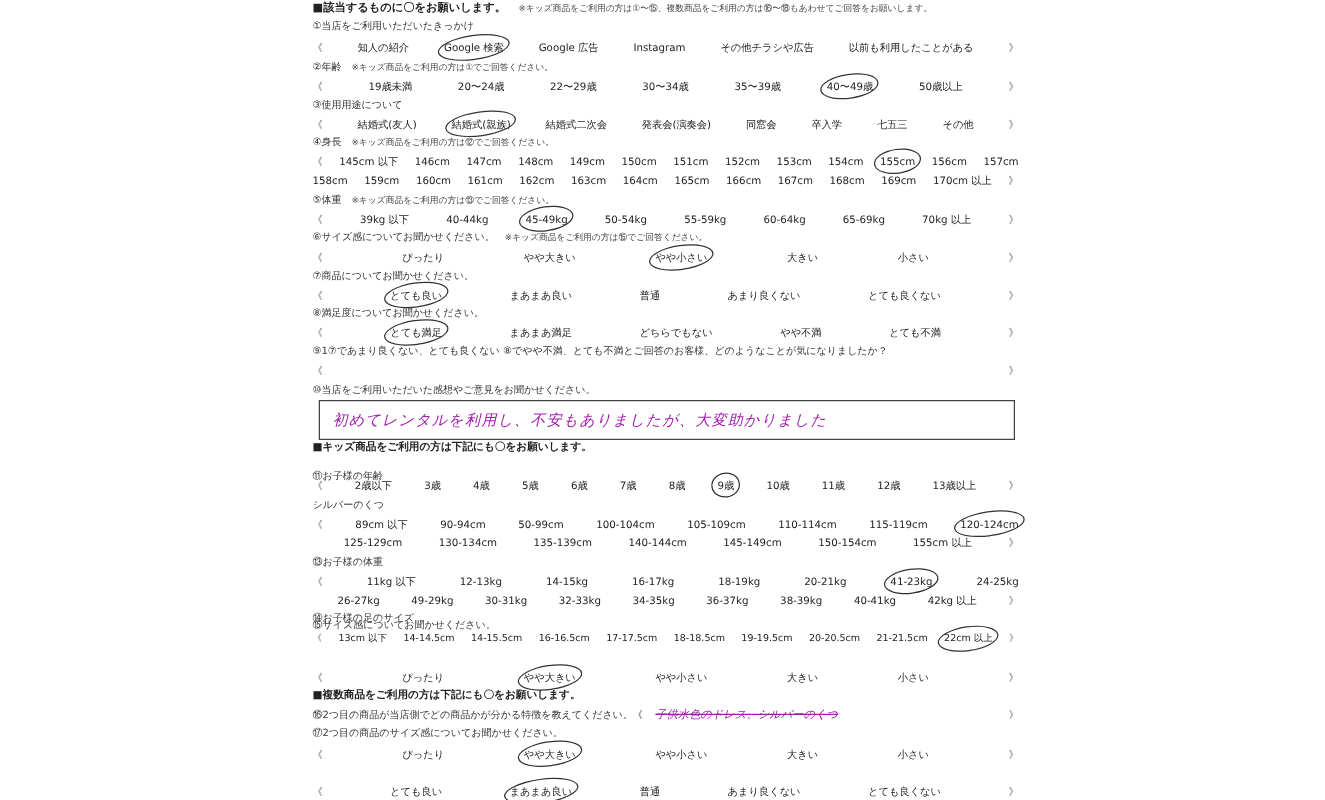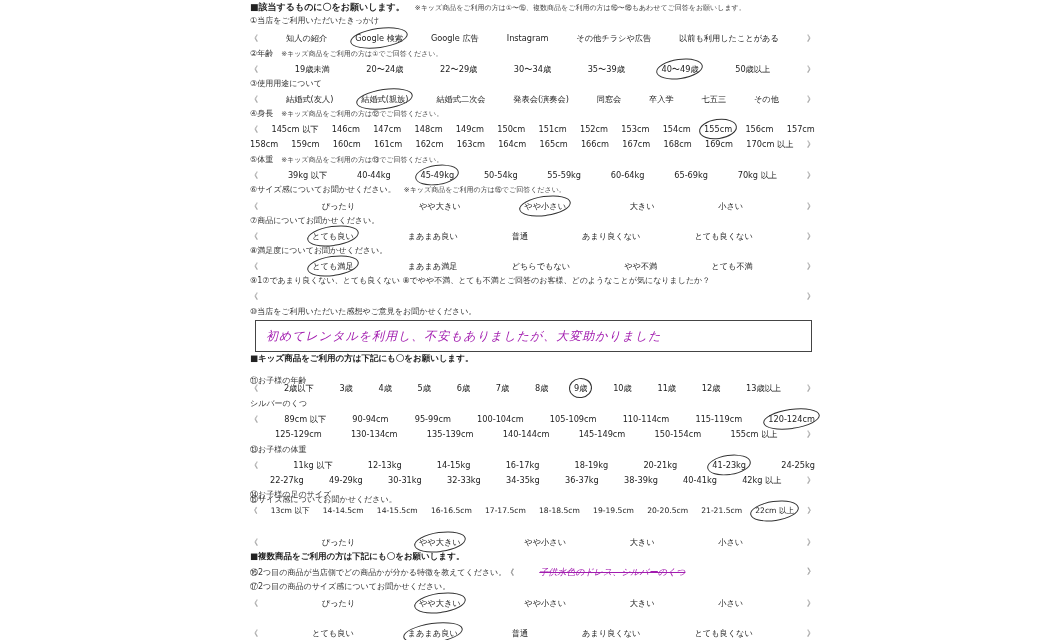--- a/index.html
+++ b/index.html
@@ -14,21 +14,21 @@
   .opts { display:flex; justify-content:space-between; padding-right:4px; }
   .opts span { display:inline-block; }
   .br { color:#555; }
   .circ { position:relative; }
   .circ::after { content:""; position:absolute; left:-5px; top:-3px; right:-5px; bottom:-3px;
                  border:1.2px solid #333; border-radius:50%; transform:rotate(-8deg); }
   .answerbox { position:absolute; left:5px; top:320px; width:555px; height:30px;
                border:1.5px solid #444; }
   .hand { font-family:"DejaVu Serif", serif; font-style:italic; color:#a21caf; }
   .answerbox .hand { position:absolute; left:10px; top:7px; font-size:12px; letter-spacing:1px; }
-  .handinline { font-size:9px; margin-left:25px; text-decoration:line-through; text-decoration-thickness:1px; }
+  .handinline { font-size:9px; margin-left:10px; text-decoration:line-through; text-decoration-thickness:1px; }
 </style>
 </head>
 <body>
 
 <div class="sheet">
 
   <div class="row head" style="top:0px">
     <span>■該当するものに〇をお願いします。</span><span class="note">※キッズ商品をご利用の方は①〜⑮、複数商品をご利用の方は⑯〜⑱もあわせてご回答をお願いします。</span>
   </div>
 
@@ -182,21 +182,21 @@
     <span>12歳</span>
     <span>13歳以上</span>
     <span class="br">》</span>
   </div>
 
   <div class="row q" style="top:397px">シルバーのくつ</div>
   <div class="row opts" style="top:412px">
     <span class="br">《</span>
     <span>89cm 以下</span>
     <span>90-94cm</span>
-    <span>95-99cm</span>
+    <span>50-99cm</span>
     <span>100-104cm</span>
     <span>105-109cm</span>
     <span>110-114cm</span>
     <span>115-119cm</span>
     <span class="circ">120-124cm</span>
   </div>
   <div class="row opts" style="top:427px;padding-left:25px;width:540px">
     <span>125-129cm</span>
     <span>130-134cm</span>
     <span>135-139cm</span>
@@ -213,21 +213,21 @@
     <span>11kg 以下</span>
     <span>12-13kg</span>
     <span>14-15kg</span>
     <span>16-17kg</span>
     <span>18-19kg</span>
     <span>20-21kg</span>
     <span class="circ">41-23kg</span>
     <span>24-25kg</span>
   </div>
   <div class="row opts" style="top:473px;padding-left:20px;width:545px">
-    <span>22-27kg</span>
+    <span>26-27kg</span>
     <span>49-29kg</span>
     <span>30-31kg</span>
     <span>32-33kg</span>
     <span>34-35kg</span>
     <span>36-37kg</span>
     <span>38-39kg</span>
     <span>40-41kg</span>
     <span>42kg 以上</span>
     <span class="br">》</span>
   </div>

